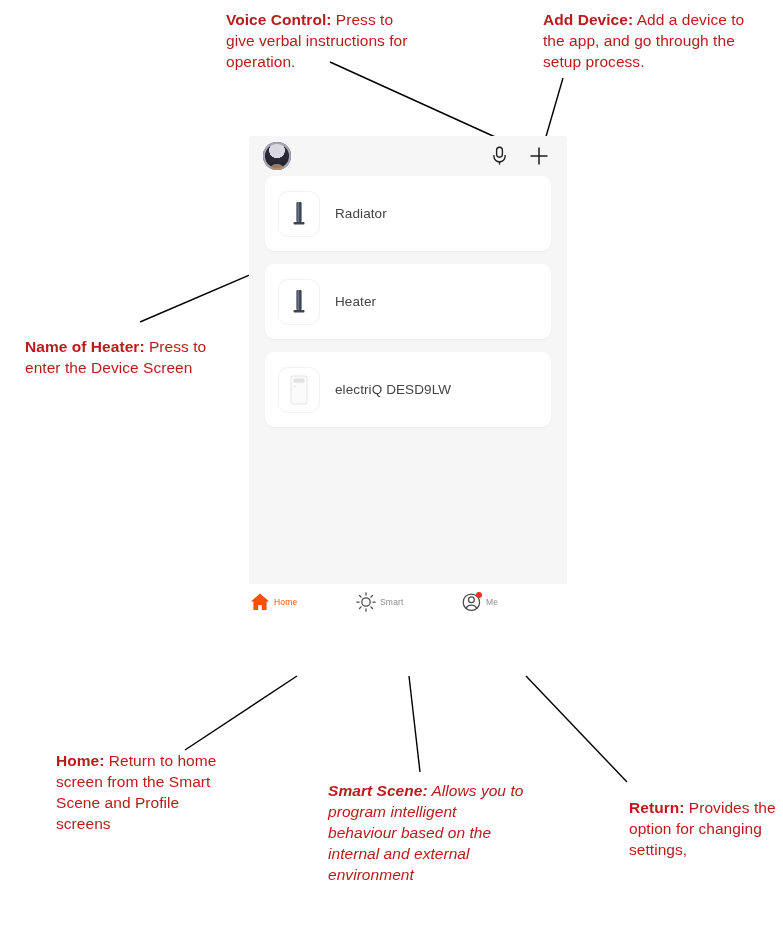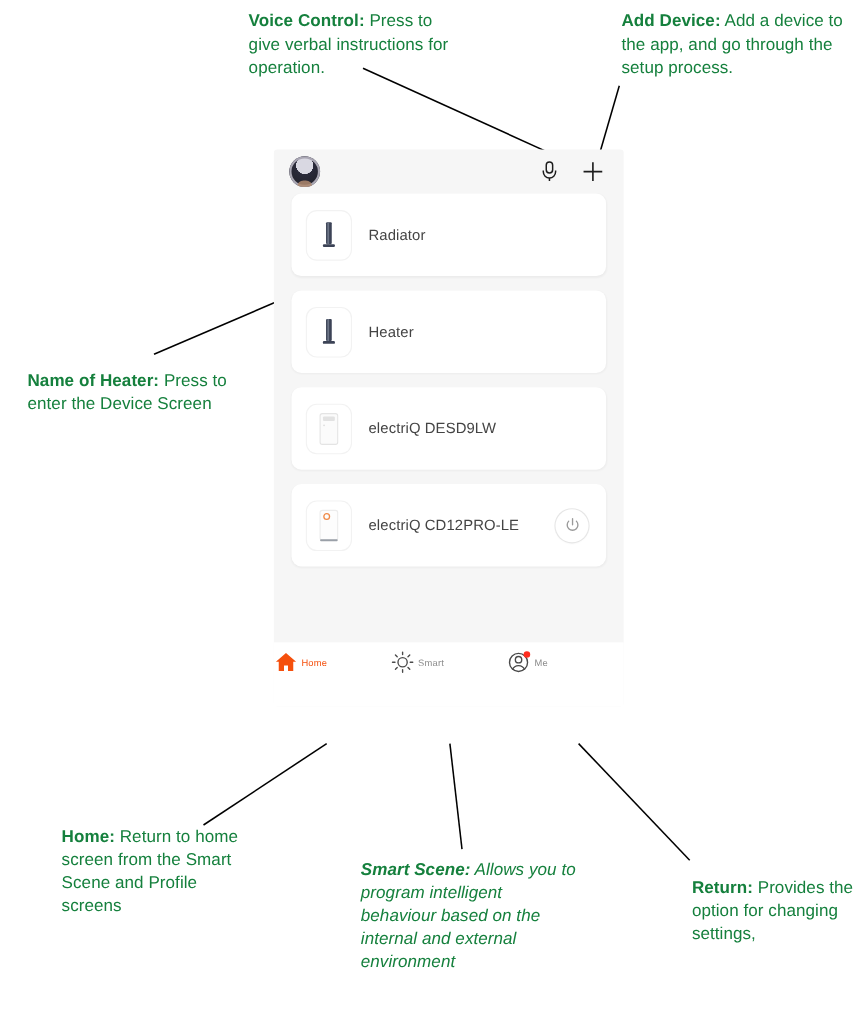--- a/index.html
+++ b/index.html
@@ -14,21 +14,21 @@
     overflow: hidden;
     font-family: "Liberation Sans", sans-serif;
     color: #000000;
   }
 
   
   .callout {
     position: absolute;
     font-size: 15.5px;
     line-height: 21px;
-    color: #15803d;
+    color: #b91c1c;
     letter-spacing: 0.05px;
   }
   .callout b { font-weight: bold; }
 
   
   .leaders {
     position: absolute;
     left: 0; top: 0;
     width: 783px; height: 936px;
     pointer-events: none;
@@ -176,21 +176,21 @@
     <line x1="185" y1="750" x2="297" y2="676"></line>
     <line x1="420" y1="772" x2="409" y2="676"></line>
     <line x1="627" y1="782" x2="526" y2="676"></line>
   </g>
 </svg>
 
 <div class="callout" style="left:226px; top:9px; width:200px;">
   <b>Voice Control:</b><span> Press to give verbal instructions for operation.</span>
 </div>
 
-<div class="callout" style="left:565px; top:9px; width:205px;">
+<div class="callout" style="left:543px; top:9px; width:205px;">
   <b>Add Device:</b><span> Add a device to the app, and go through the setup process.</span>
 </div>
 
 <div class="callout" style="left:25px; top:336px; width:205px;">
   <b>Name of Heater:</b><span> Press to enter the Device Screen</span>
 </div>
 
 <div class="callout" style="left:56px; top:750px; width:180px;">
   <b>Home:</b><span> Return to home screen from the Smart Scene and Profile screens</span>
 </div>
@@ -253,36 +253,20 @@
       <div class="dev-thumb">
         <svg width="26" height="32" viewBox="0 0 26 32">
           <rect x="5" y="2" width="16" height="28" rx="2" fill="#fbfbfb" stroke="#e4e4e4" stroke-width="1"></rect>
           <rect x="7.6" y="4.6" width="10.8" height="4.2" rx="1" fill="#e2e2e2"></rect>
           <circle cx="8.6" cy="12.6" r="0.8" fill="#dcdcdc"></circle>
         </svg>
       </div>
       <div class="dev-name">electriQ DESD9LW</div>
     </div>
 
-    <div class="device-card">
-      <div class="dev-thumb">
-        <svg width="26" height="32" viewBox="0 0 26 32">
-          <rect x="5" y="2" width="16" height="27" rx="2" fill="#fdfdfd" stroke="#ececec" stroke-width="1"></rect>
-          <circle cx="11" cy="7.6" r="2.6" fill="none" stroke="#f08a48" stroke-width="1.2"></circle>
-          <rect x="5" y="28.2" width="16" height="1.8" rx="0.8" fill="#9aa0a8"></rect>
-        </svg>
-      </div>
-      <div class="dev-name">electriQ CD12PRO-LE</div>
-      <div class="power-btn">
-        <svg width="15" height="15" viewBox="0 0 16 16" fill="none" stroke="#9a9a9a" stroke-width="1.3" stroke-linecap="round">
-          <path d="M4.3 4.0 a5.2 5.2 0 1 0 7.4 0"></path>
-          <line x1="8" y1="1.6" x2="8" y2="7.6"></line>
-        </svg>
-      </div>
-    </div>
 
   </div>
 
   <div class="tab-bar">
 
     <div class="tab active">
       <span class="tab-ico">
         <svg width="22" height="22" viewBox="0 0 22 22">
           <path d="M11 2.6 L20.2 10.6 h-2.6 v8.4 h-4.8 v-5.1 h-3.6 v5.1 H4.4 v-8.4 H1.8 Z" fill="#f5500d"></path>
         </svg>

